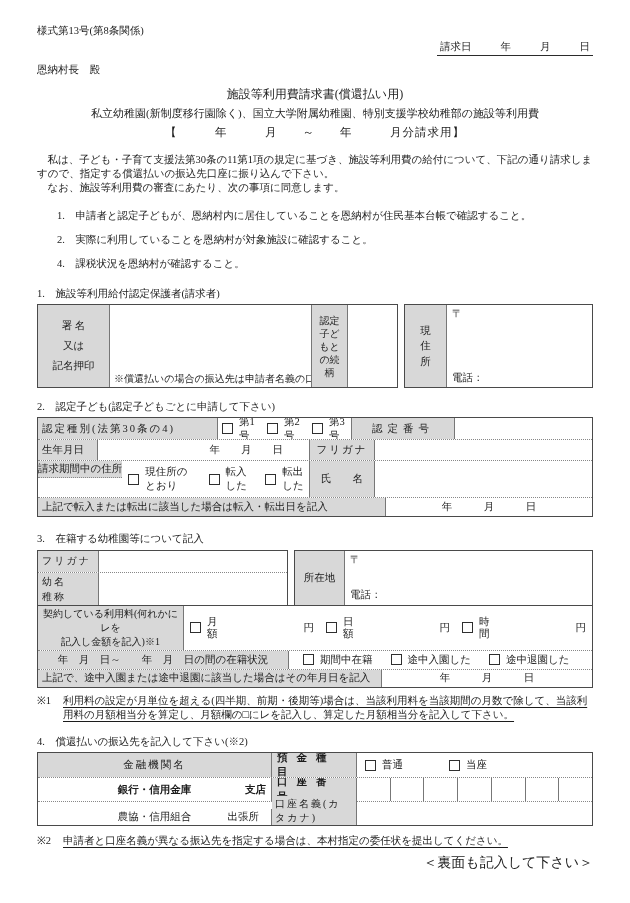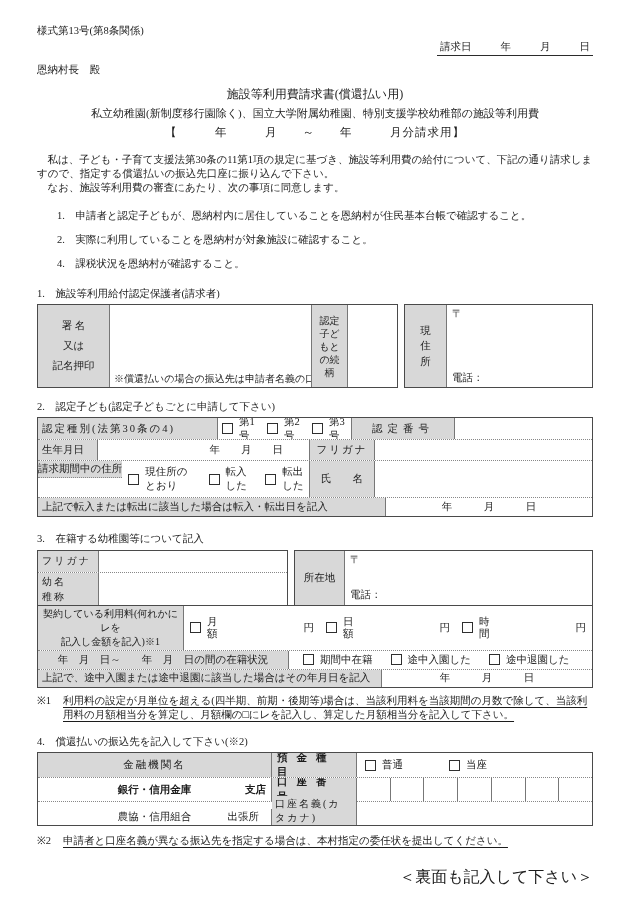--- a/index.html
+++ b/index.html
@@ -49,21 +49,21 @@
   .note .mark{flex:0 0 26px;}
   .note .txt{flex:1;text-decoration:underline;text-underline-offset:2.5px;}
 
   .gap{width:6px;flex:0 0 auto;}
   .addr-box{display:flex;flex-direction:column;justify-content:space-between;align-items:flex-start;padding:2px 5px;}
   .sign-note{position:absolute;left:4px;bottom:2px;font-size:10px;white-space:nowrap;}
   .acct{flex:1;border-left:1px solid #777;height:100%;}
   .acct:first-child{border-left:none;}
   .third{flex:1;display:flex;align-items:center;padding:0 6px;}
   .third .unit{margin-left:auto;}
-  .footer-note{margin-top:18px;font-size:16px;}
+  .footer-note{margin-top:6px;font-size:14px;}
 </style>
 </head>
 <body>
 
 <div class="page">
 
   <div class="form-number">様式第13号(第8条関係)</div>
   <div class="req-date">
     <span>請求日</span>
     <span>年</span>

